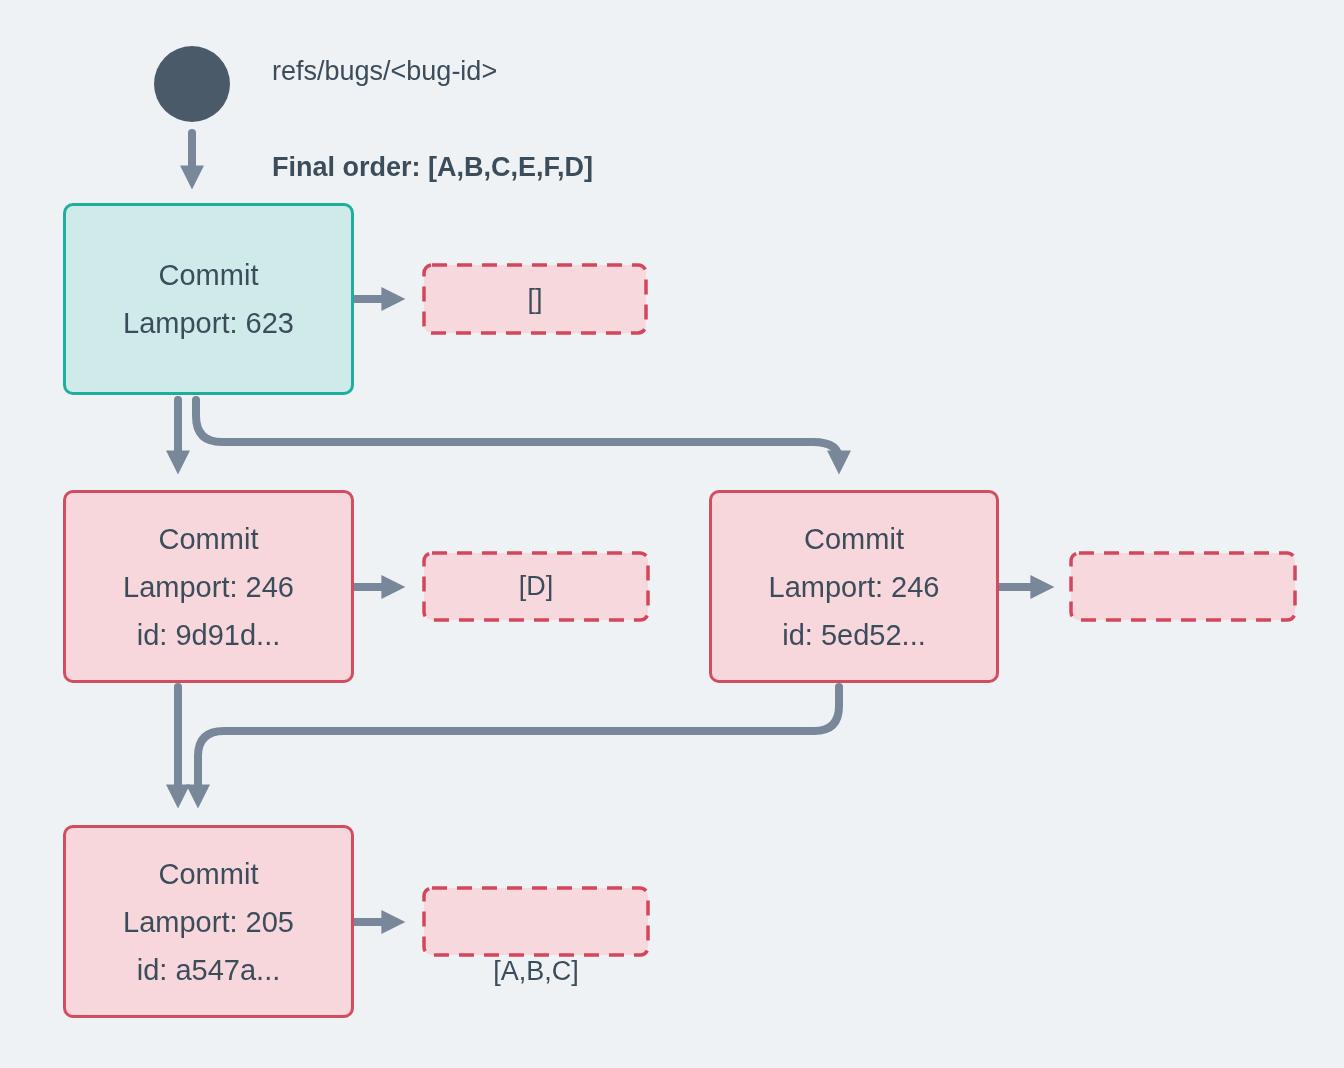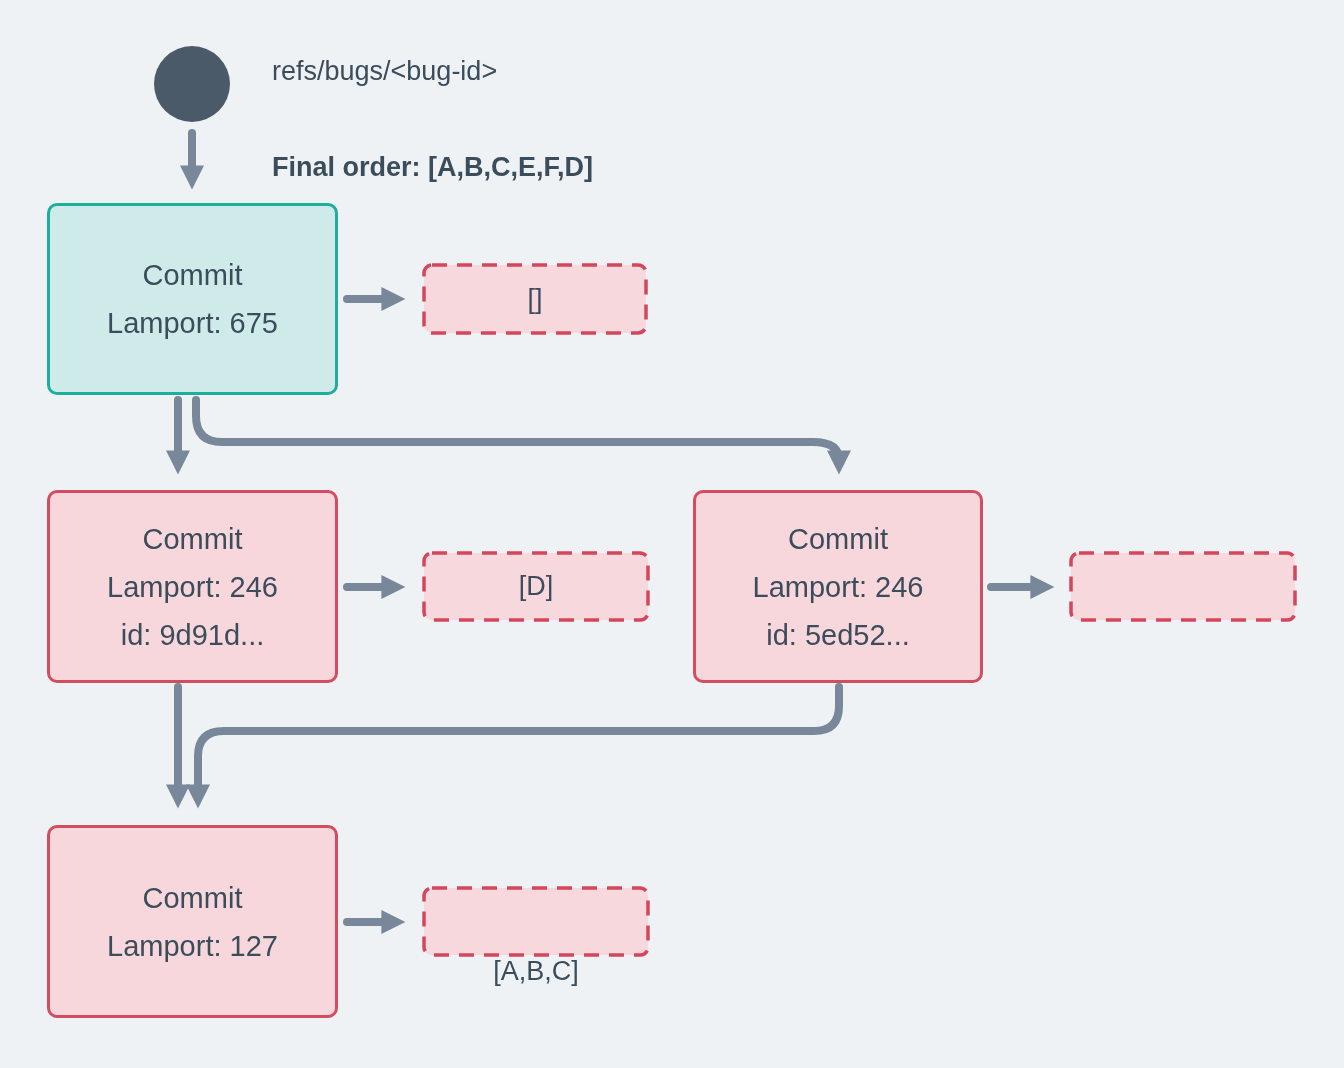--- a/index.html
+++ b/index.html
@@ -13,21 +13,21 @@
   .edges{position:absolute;left:0;top:0;width:1344px;height:1068px;}
   .edge{fill:none;stroke:var(--arrow,#78879a);stroke-width:8;stroke-linecap:round;stroke-linejoin:round;}
   .arrowhead{fill:var(--arrow,#78879a);}
   .ops-rect{fill:var(--ops-fill,#f7d8dc);stroke:var(--ops-border,#d4465b);stroke-width:3.5;stroke-dasharray:15 10;}
   .ref-dot{position:absolute;left:154px;top:46px;width:76px;height:76px;border-radius:50%;background:var(--ref-dot,#4b5a68);}
   .ref-label{position:absolute;left:272px;top:56px;font-size:27px;white-space:pre;}
   .final-order{position:absolute;left:272px;top:114px;font-size:27px;font-weight:700;white-space:pre;margin-top:38px;}
   .node{
     position:absolute;box-sizing:border-box;border-radius:10px;
     display:flex;flex-direction:column;justify-content:center;align-items:center;
-    font-size:29px;line-height:48px;text-align:center;
+    font-size:29px;line-height:48px;text-align:center;margin-left:16px;
   }
   .node.resolved{background:var(--resolved-fill,#ceebe9);border:3px solid var(--resolved-border,#1fae9e);}
   .node.conflict{background:var(--conflict-fill,#f7d7db);border:3px solid var(--conflict-border,#d24d60);}
   .ops{
     position:absolute;box-sizing:border-box;
     display:flex;align-items:center;justify-content:center;
     font-size:27px;text-align:center;
   }
 </style>
 </head>
@@ -57,38 +57,39 @@
     <path class="edge" marker-end="url(#ah)" d="M991 587 L1040 587"></path>
     <path class="edge" marker-end="url(#ah)" d="M347 922 L391 922"></path>
   </svg>
 
   <div class="ref-dot"></div>
   <div class="ref-label">refs/bugs/&lt;bug-id&gt;</div>
   <div class="final-order">Final order: [A,B,C,E,F,D]</div>
 
   <div class="node resolved" style="left:47px;top:203px;width:291px;height:192px;">
     <div>Commit</div>
-    <div>Lamport: 675</div>
+    <div>Lamport: 623</div>
   </div>
 
   <div class="node conflict" style="left:47px;top:490px;width:291px;height:193px;">
     <div>Commit</div>
     <div>Lamport: 246</div>
     <div>id: 9d91d...</div>
   </div>
 
   <div class="node conflict" style="left:693px;top:490px;width:290px;height:193px;">
     <div>Commit</div>
     <div>Lamport: 246</div>
     <div>id: 5ed52...</div>
   </div>
 
   <div class="node conflict" style="left:47px;top:825px;width:291px;height:193px;">
     <div>Commit</div>
-    <div>Lamport: 127</div>
+    <div>Lamport: 205</div>
+    <div>id: a547a...</div>
   </div>
 
   <div class="ops" style="left:422px;top:263px;width:226px;height:72px;">
     <span>[]</span>
   </div>
   <div class="ops" style="left:422px;top:551px;width:228px;height:71px;">
     <span>[D]</span>
   </div>
   <div class="ops" style="left:422px;top:936px;width:228px;height:71px;">
     <span>[A,B,C]</span>

